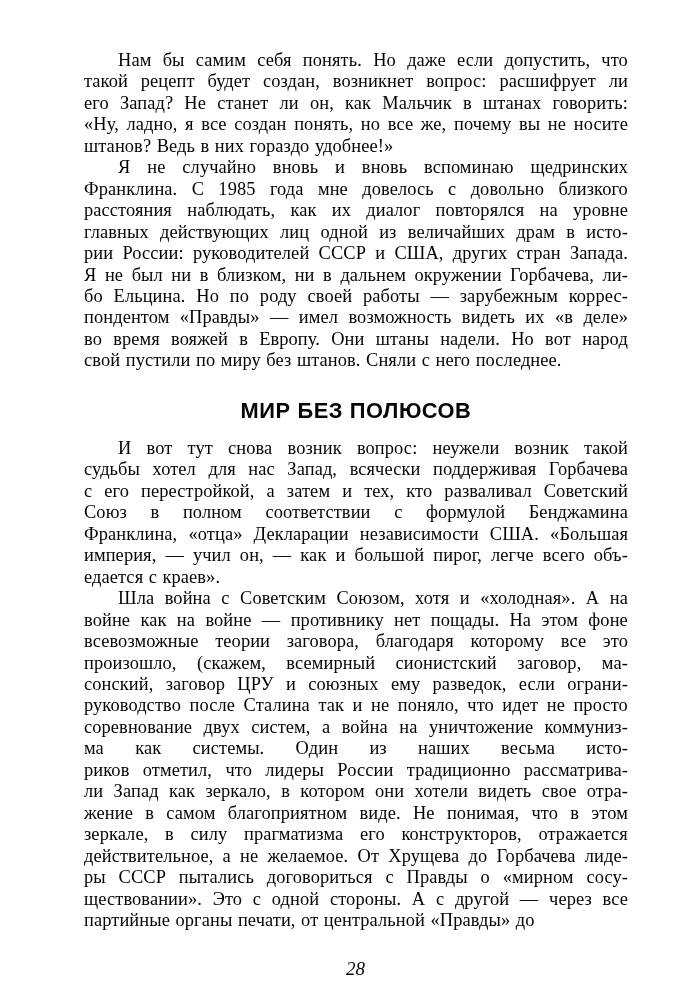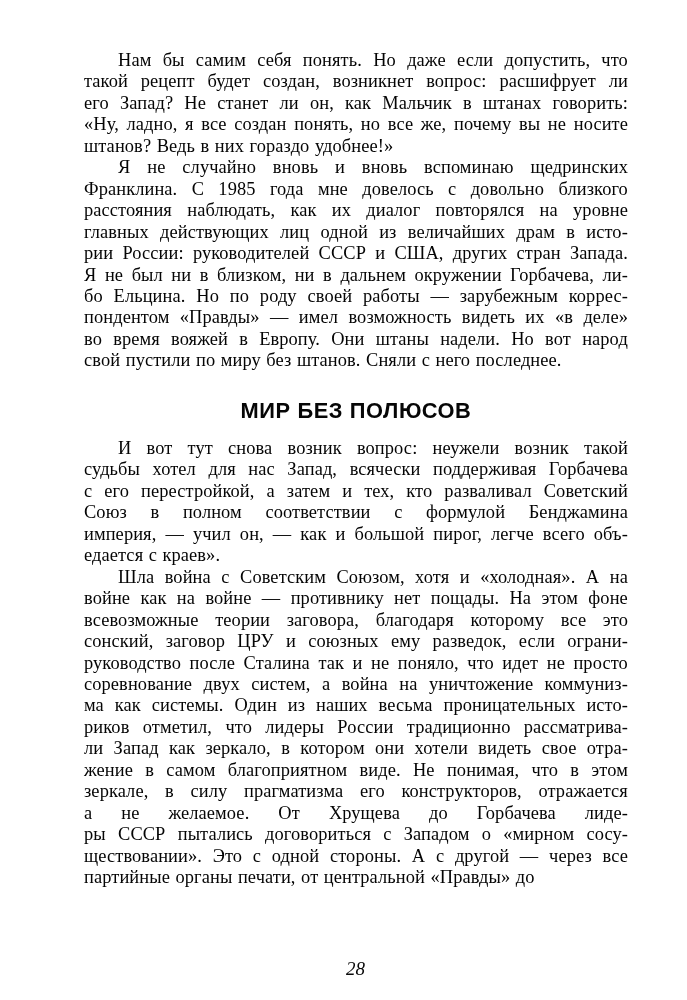--- a/index.html
+++ b/index.html
@@ -122,37 +122,39 @@
   </div>
 
   <div class="section-heading">МИР БЕЗ ПОЛЮСОВ</div>
 
   <div class="block-b">
     <div class="para">
         <div class="line just indent"><span class="w">И</span><span class="w">вот</span><span class="w">тут</span><span class="w">снова</span><span class="w">возник</span><span class="w">вопрос:</span><span class="w">неужели</span><span class="w">возник</span><span class="w">такой</span></div>
         <div class="line just"><span class="w">судьбы</span><span class="w">хотел</span><span class="w">для</span><span class="w">нас</span><span class="w">Запад,</span><span class="w">всячески</span><span class="w">поддерживая</span><span class="w">Горбачева</span></div>
         <div class="line just"><span class="w">с</span><span class="w">его</span><span class="w">перестройкой,</span><span class="w">а</span><span class="w">затем</span><span class="w">и</span><span class="w">тех,</span><span class="w">кто</span><span class="w">разваливал</span><span class="w">Советский</span></div>
         <div class="line just"><span class="w">Союз</span><span class="w">в</span><span class="w">полном</span><span class="w">соответствии</span><span class="w">с</span><span class="w">формулой</span><span class="w">Бенджамина</span></div>
+        <div class="line just"><span class="w">Франклина,</span><span class="w">«отца»</span><span class="w">Декларации</span><span class="w">независимости</span><span class="w">США.</span><span class="w">«Большая</span></div>
         <div class="line just"><span class="w">империя,</span><span class="w">—</span><span class="w">учил</span><span class="w">он,</span><span class="w">—</span><span class="w">как</span><span class="w">и</span><span class="w">большой</span><span class="w">пирог,</span><span class="w">легче</span><span class="w">всего</span><span class="w">объ-</span></div>
         <div class="line last"><span class="w">едается</span><span class="w">с</span><span class="w">краев».</span></div>
       </div>
     <div class="para">
         <div class="line just indent"><span class="w">Шла</span><span class="w">война</span><span class="w">с</span><span class="w">Советским</span><span class="w">Союзом,</span><span class="w">хотя</span><span class="w">и</span><span class="w">«холодная».</span><span class="w">А</span><span class="w">на</span></div>
         <div class="line just"><span class="w">войне</span><span class="w">как</span><span class="w">на</span><span class="w">войне</span><span class="w">—</span><span class="w">противнику</span><span class="w">нет</span><span class="w">пощады.</span><span class="w">На</span><span class="w">этом</span><span class="w">фоне</span></div>
         <div class="line just"><span class="w">всевозможные</span><span class="w">теории</span><span class="w">заговора,</span><span class="w">благодаря</span><span class="w">которому</span><span class="w">все</span><span class="w">это</span></div>
+        <div class="line just"><span class="w">произошло,</span><span class="w">(скажем,</span><span class="w">всемирный</span><span class="w">сионистский</span><span class="w">заговор,</span><span class="w">ма-</span></div>
         <div class="line just"><span class="w">сонский,</span><span class="w">заговор</span><span class="w">ЦРУ</span><span class="w">и</span><span class="w">союзных</span><span class="w">ему</span><span class="w">разведок,</span><span class="w">если</span><span class="w">ограни-</span></div>
         <div class="line just"><span class="w">руководство</span><span class="w">после</span><span class="w">Сталина</span><span class="w">так</span><span class="w">и</span><span class="w">не</span><span class="w">поняло,</span><span class="w">что</span><span class="w">идет</span><span class="w">не</span><span class="w">просто</span></div>
         <div class="line just"><span class="w">соревнование</span><span class="w">двух</span><span class="w">систем,</span><span class="w">а</span><span class="w">война</span><span class="w">на</span><span class="w">уничтожение</span><span class="w">коммуниз-</span></div>
-        <div class="line just"><span class="w">ма</span><span class="w">как</span><span class="w">системы.</span><span class="w">Один</span><span class="w">из</span><span class="w">наших</span><span class="w">весьма</span><span class="w">проницательных</span><span class="w">исто-</span></div>
+        <div class="line just"><span class="w">ма</span><span class="w">как</span><span class="w">системы.</span><span class="w">Один</span><span class="w">из</span><span class="w">наших</span><span class="w">весьма</span><span class="w">исто-</span></div>
         <div class="line just"><span class="w">риков</span><span class="w">отметил,</span><span class="w">что</span><span class="w">лидеры</span><span class="w">России</span><span class="w">традиционно</span><span class="w">рассматрива-</span></div>
         <div class="line just"><span class="w">ли</span><span class="w">Запад</span><span class="w">как</span><span class="w">зеркало,</span><span class="w">в</span><span class="w">котором</span><span class="w">они</span><span class="w">хотели</span><span class="w">видеть</span><span class="w">свое</span><span class="w">отра-</span></div>
         <div class="line just"><span class="w">жение</span><span class="w">в</span><span class="w">самом</span><span class="w">благоприятном</span><span class="w">виде.</span><span class="w">Не</span><span class="w">понимая,</span><span class="w">что</span><span class="w">в</span><span class="w">этом</span></div>
         <div class="line just"><span class="w">зеркале,</span><span class="w">в</span><span class="w">силу</span><span class="w">прагматизма</span><span class="w">его</span><span class="w">конструкторов,</span><span class="w">отражается</span></div>
-        <div class="line just"><span class="w">а</span><span class="w">не</span><span class="w">желаемое.</span><span class="w">От</span><span class="w">Хрущева</span><span class="w">до</span><span class="w">Горбачева</span><span class="w">лиде-</span></div>
-        <div class="line just"><span class="w">ры</span><span class="w">СССР</span><span class="w">пытались</span><span class="w">договориться</span><span class="w">с</span><span class="w">Западом</span><span class="w">о</span><span class="w">«мирном</span><span class="w">сосу-</span></div>
+        <div class="line just"><span class="w">действительное,</span><span class="w">а</span><span class="w">не</span><span class="w">желаемое.</span><span class="w">От</span><span class="w">Хрущева</span><span class="w">до</span><span class="w">Горбачева</span><span class="w">лиде-</span></div>
+        <div class="line just"><span class="w">ры</span><span class="w">СССР</span><span class="w">пытались</span><span class="w">договориться</span><span class="w">с</span><span class="w">Правды</span><span class="w">о</span><span class="w">«мирном</span><span class="w">сосу-</span></div>
         <div class="line just"><span class="w">ществовании».</span><span class="w">Это</span><span class="w">с</span><span class="w">одной</span><span class="w">стороны.</span><span class="w">А</span><span class="w">с</span><span class="w">другой</span><span class="w">—</span><span class="w">через</span><span class="w">все</span></div>
         <div class="line last"><span class="w">партийные</span><span class="w">органы</span><span class="w">печати,</span><span class="w">от</span><span class="w">центральной</span><span class="w">«Правды»</span><span class="w">до</span></div>
       </div>
   </div>
 
   <div class="folio">28</div>
 
 </div>
 
 </body></html>

